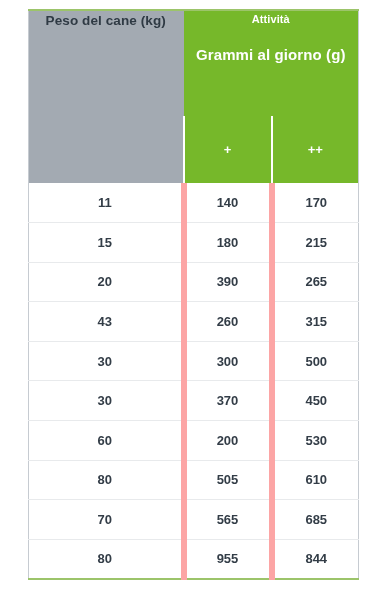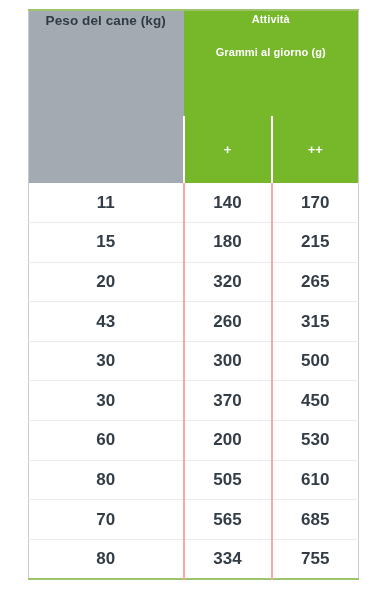--- a/index.html
+++ b/index.html
@@ -73,21 +73,21 @@
   }
   .hdr-activity .line1 {
     display: block;
     font-size: 11px;
     font-weight: bold;
     letter-spacing: 0.1px;
   }
   .hdr-activity .line2 {
     display: block;
     margin-top: 21px;
-    font-size: 11px;
+    font-size: 15px;
     font-weight: bold;
     letter-spacing: 0.1px;
   }
 
   
   .hdr2 {
     background: #76b82a;
     height: 67px;
     vertical-align: middle;
     text-align: center;
@@ -98,27 +98,27 @@
   .hdr2.sep-left {
     border-left: 2px solid #ffffff;
   }
 
   
   .data-row td {
     height: 32px;
     background: #ffffff;
     text-align: center;
     vertical-align: middle;
-    font-size: 17px;
+    font-size: 13px;
     font-weight: bold;
     color: #333d47;
     border-top: 1px solid #e8eaec;
   }
   .data-row td.col-sep {
-    border-left: 2px solid #fca5a5;
+    border-left: 6px solid #fca5a5;
   }
   .data-row:first-child td {
     border-top: none;
   }
 </style>
 </head>
 <body>
 
 <div class="page">
 
@@ -149,21 +149,21 @@
         <td class="col-sep">140</td>
         <td class="col-sep">170</td>
       </tr>
       <tr class="data-row">
         <td>15</td>
         <td class="col-sep">180</td>
         <td class="col-sep">215</td>
       </tr>
       <tr class="data-row">
         <td>20</td>
-        <td class="col-sep">320</td>
+        <td class="col-sep">390</td>
         <td class="col-sep">265</td>
       </tr>
       <tr class="data-row">
         <td>43</td>
         <td class="col-sep">260</td>
         <td class="col-sep">315</td>
       </tr>
       <tr class="data-row">
         <td>30</td>
         <td class="col-sep">300</td>
@@ -184,19 +184,19 @@
         <td class="col-sep">505</td>
         <td class="col-sep">610</td>
       </tr>
       <tr class="data-row">
         <td>70</td>
         <td class="col-sep">565</td>
         <td class="col-sep">685</td>
       </tr>
       <tr class="data-row">
         <td>80</td>
-        <td class="col-sep">334</td>
-        <td class="col-sep">755</td>
+        <td class="col-sep">955</td>
+        <td class="col-sep">844</td>
       </tr>
     </tbody>
   </table>
 
 </div>
 
 </body></html>

